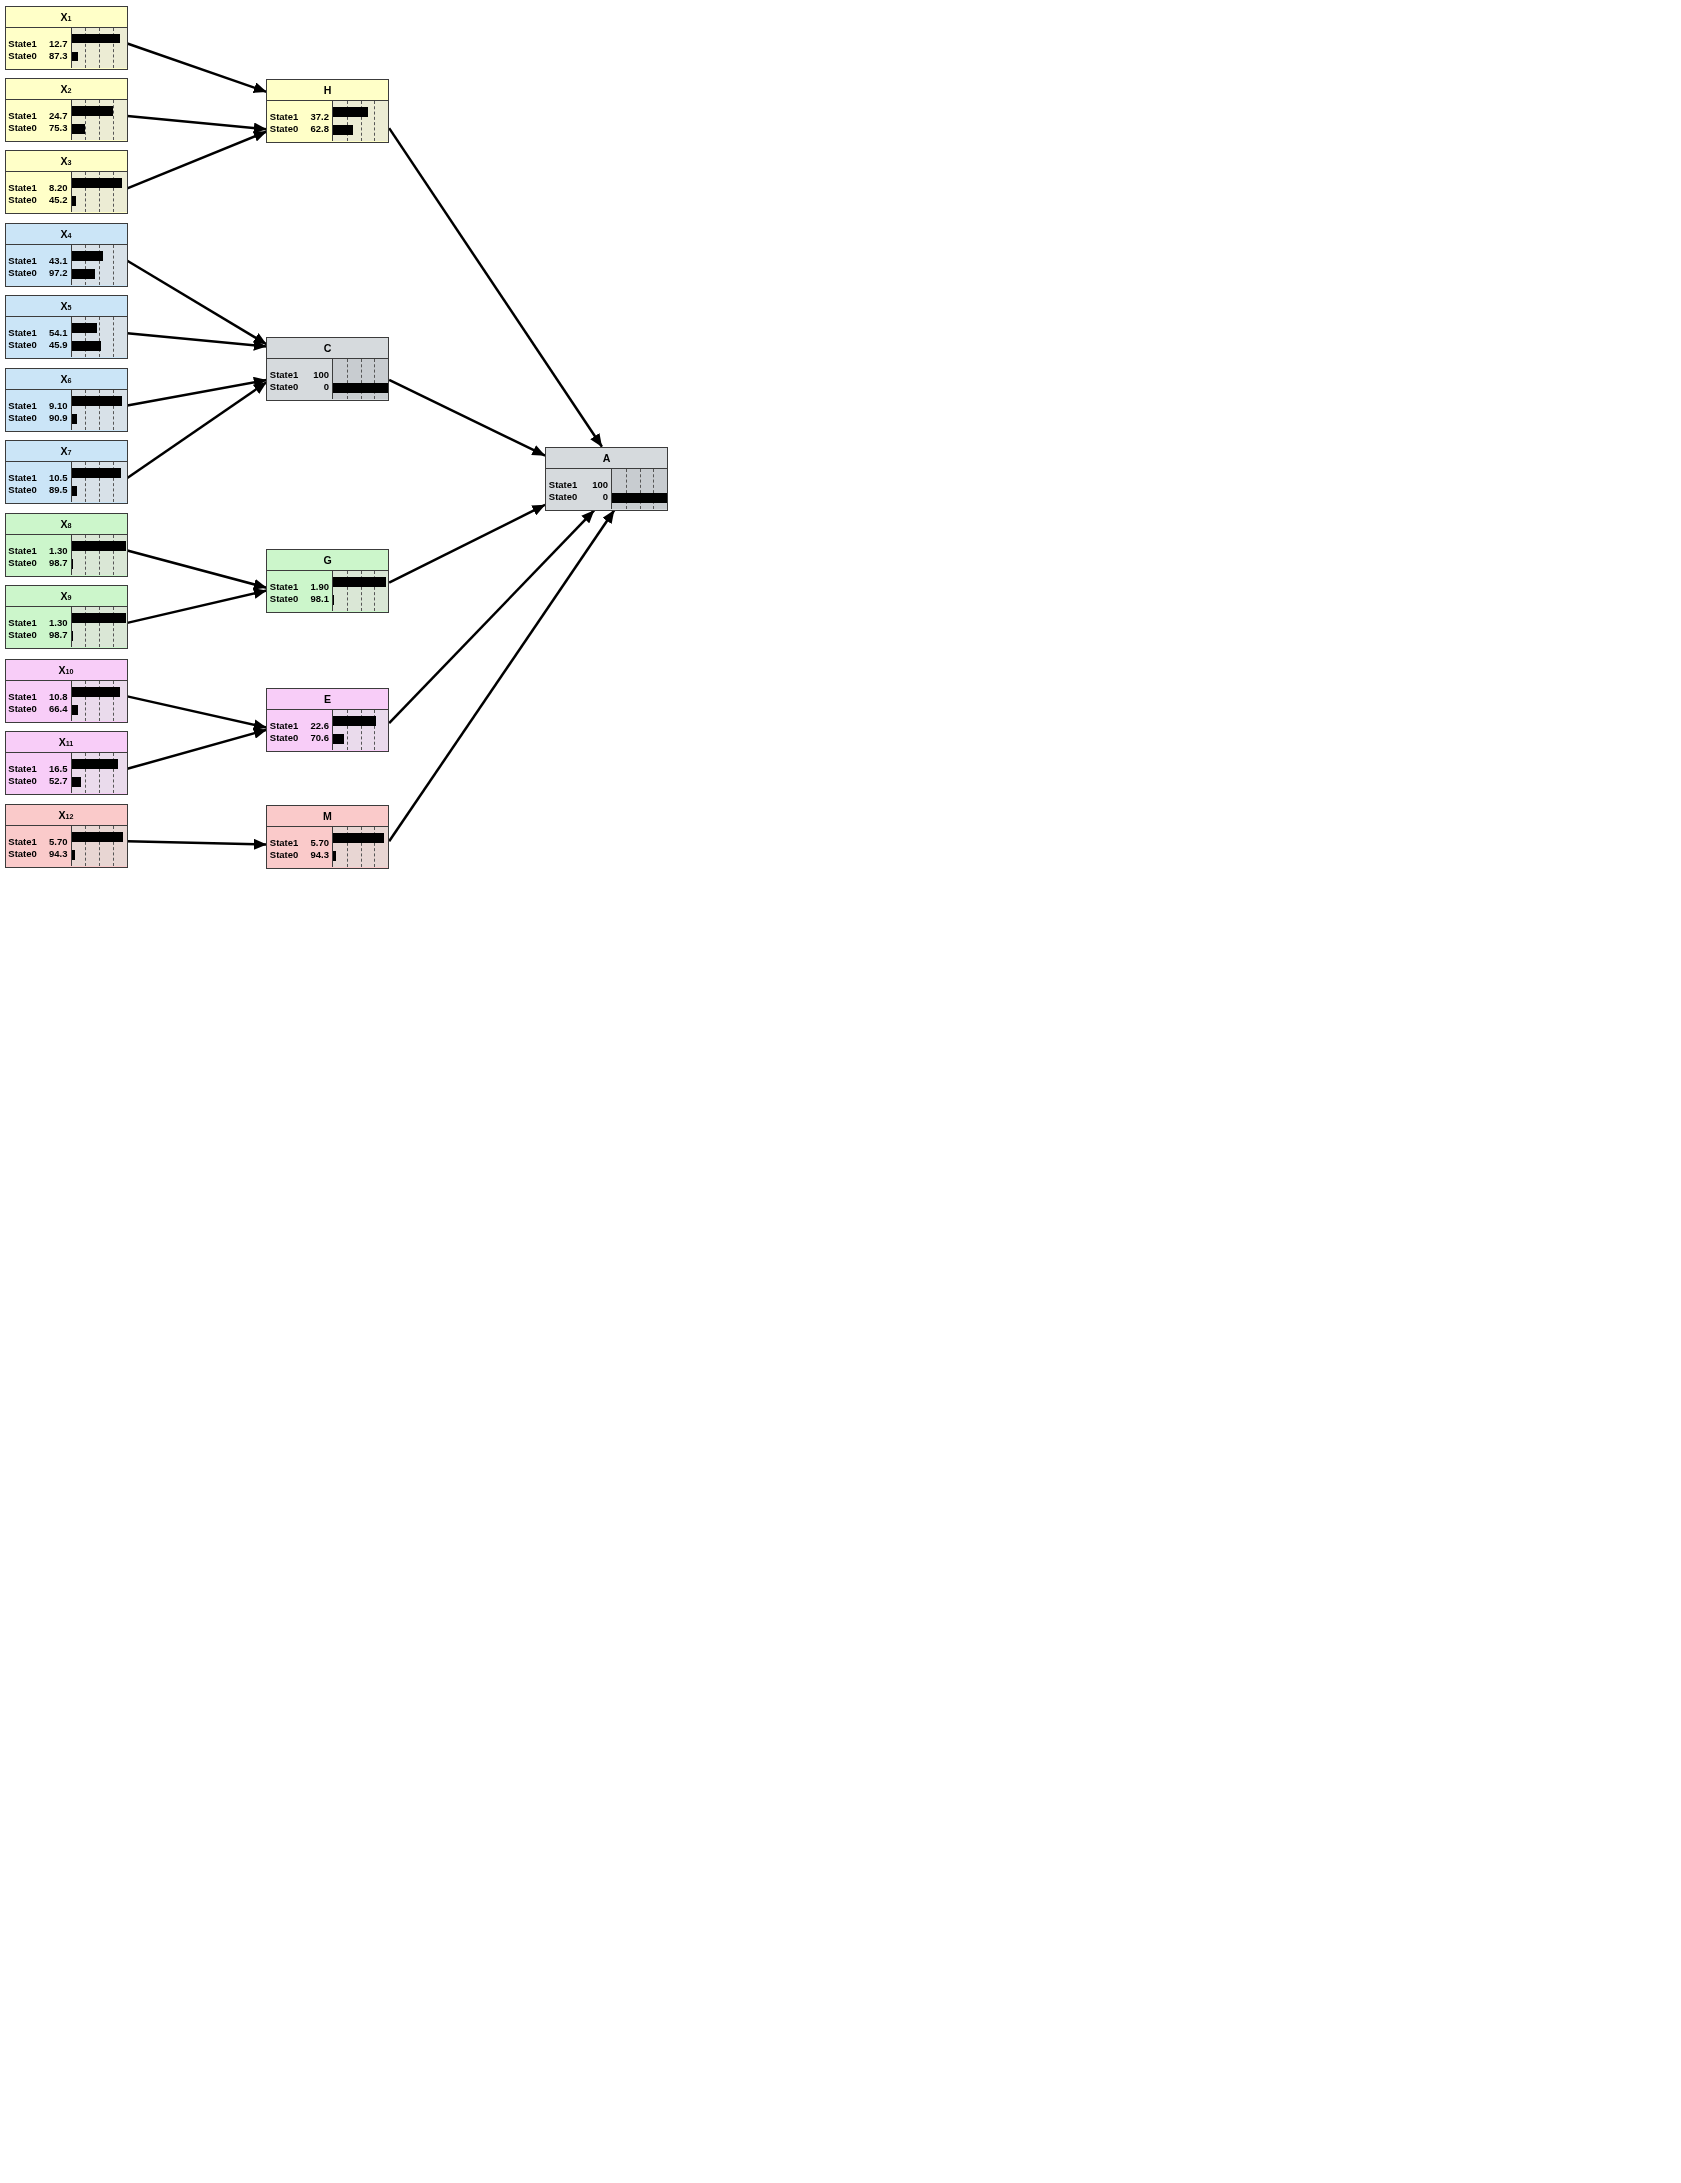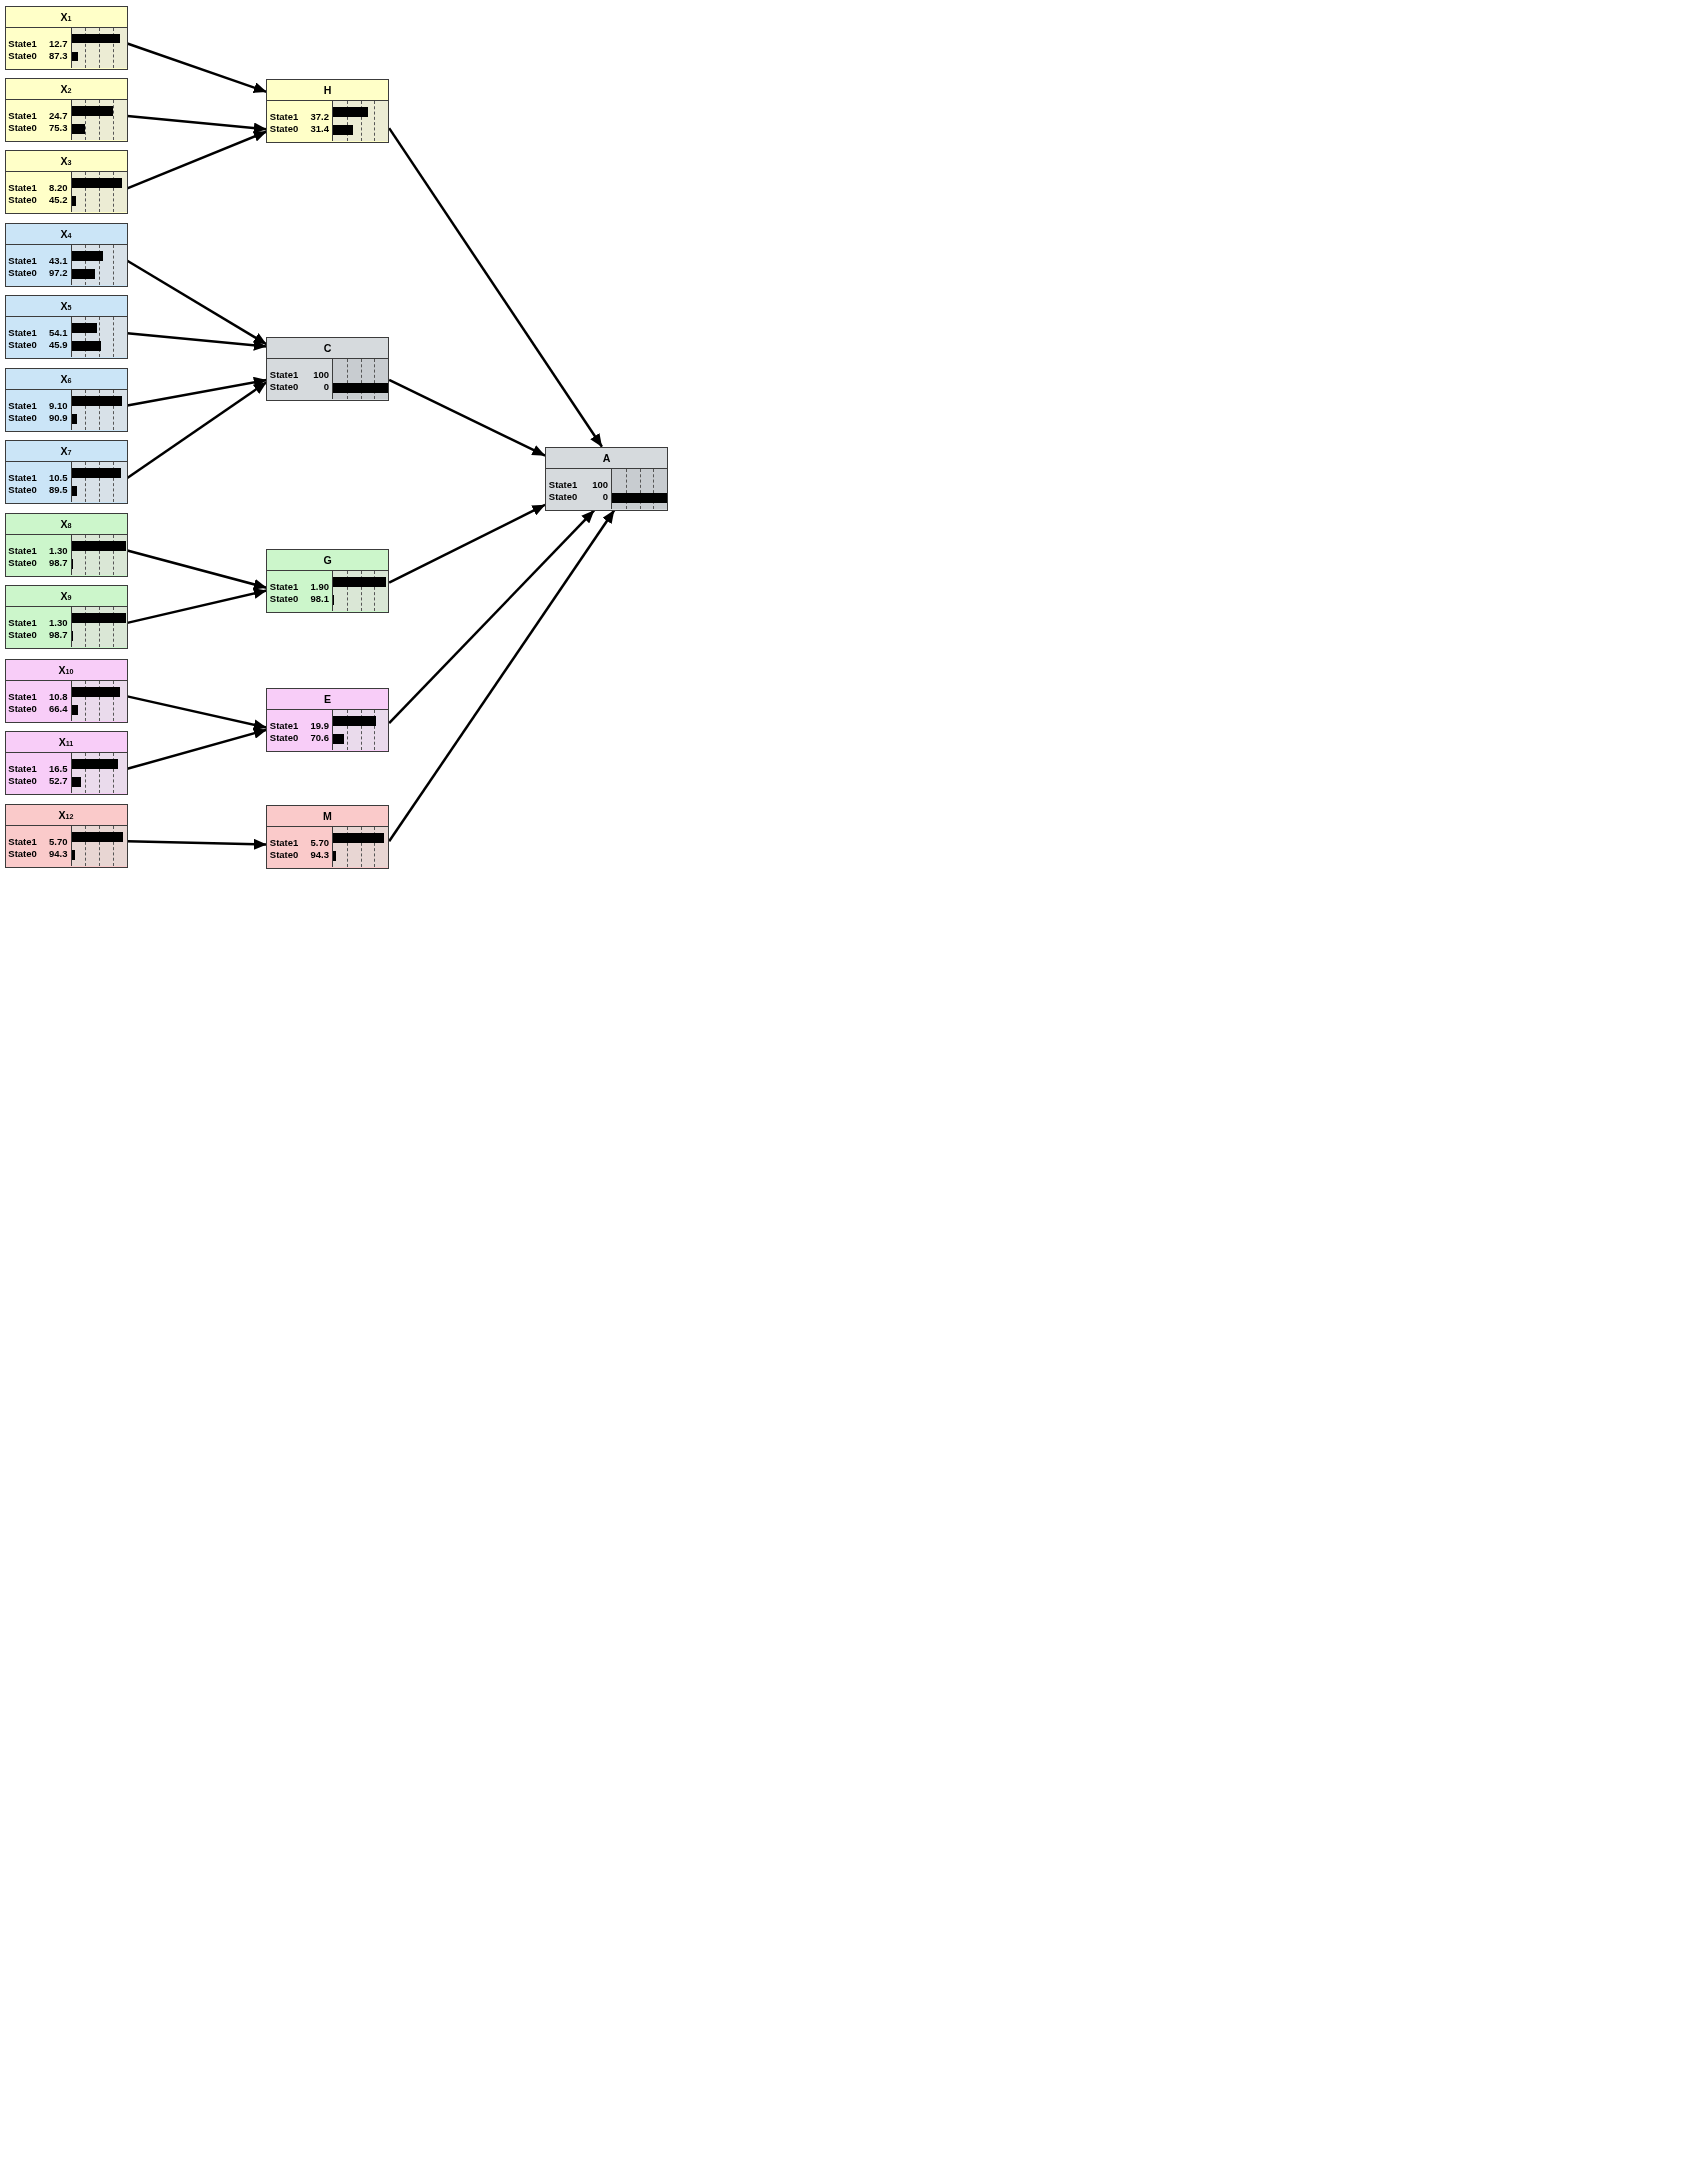--- a/index.html
+++ b/index.html
@@ -284,21 +284,21 @@
       <div class="node-header">
         <span>H</span>
       </div>
       <div class="node-body">
         <div class="chart">
           <div class="gridline g25"></div>
           <div class="gridline g50"></div>
           <div class="gridline g75"></div>
         </div>
         <span class="state-label r0">State0</span>
-        <span class="state-value r0">31.4</span>
+        <span class="state-value r0">62.8</span>
         <div class="bar b0" style="width: 35px; background: rgb(0, 0, 0);"></div>
         <span class="state-label r1">State1</span>
         <span class="state-value r1">37.2</span>
         <div class="bar b1" style="width: 20px; background: rgb(0, 0, 0);"></div>
       </div>
     </div>
     <div class="node" style="left: 266px; top: 337px; --hdr: #D6DADD; --cht: #C8CCD0;">
       <div class="node-header">
         <span>C</span>
       </div>
@@ -340,21 +340,21 @@
       <div class="node-body">
         <div class="chart">
           <div class="gridline g25"></div>
           <div class="gridline g50"></div>
           <div class="gridline g75"></div>
         </div>
         <span class="state-label r0">State0</span>
         <span class="state-value r0">70.6</span>
         <div class="bar b0" style="width: 43px; background: rgb(0, 0, 0);"></div>
         <span class="state-label r1">State1</span>
-        <span class="state-value r1">19.9</span>
+        <span class="state-value r1">22.6</span>
         <div class="bar b1" style="width: 11px; background: rgb(0, 0, 0);"></div>
       </div>
     </div>
     <div class="node" style="left: 266px; top: 805px; --hdr: #FACACA; --cht: #E8D6D3;">
       <div class="node-header">
         <span>M</span>
       </div>
       <div class="node-body">
         <div class="chart">
           <div class="gridline g25"></div>

